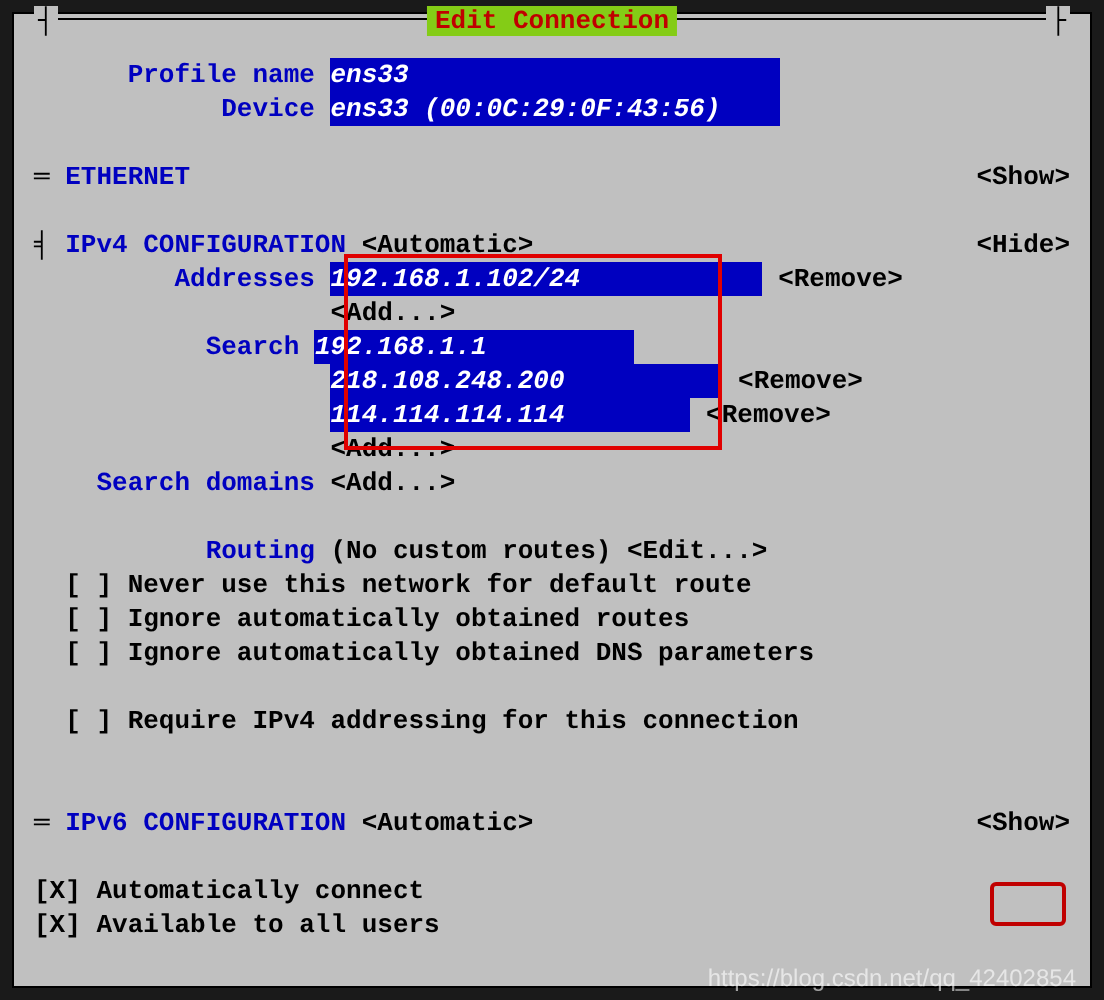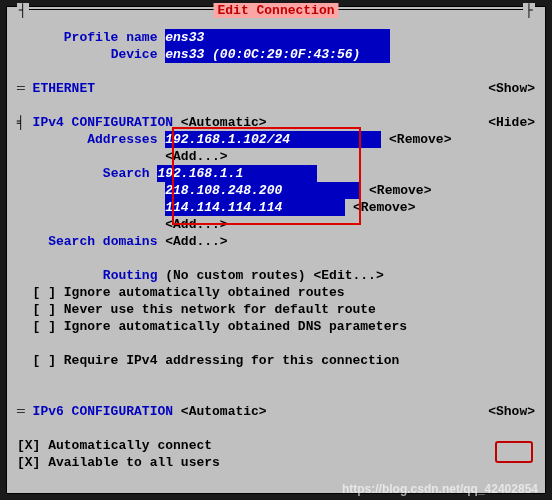--- a/index.html
+++ b/index.html
@@ -20,42 +20,42 @@
     box-sizing:border-box;
     position:relative;
     padding:4px 10px;
   }
   .title-line{
     position:absolute;top:2px;left:10px;right:10px;
     border-top:1px solid #000;
   }
   .title{
     position:absolute;top:-7px;left:50%;transform:translateX(-50%);
-    background:#fca5a5;color:#c00000;padding:0 4px;
+    background:#84cc16;color:#c00000;padding:0 4px;
     white-space:nowrap;
   }
   .bar-left{position:absolute;top:-7px;background:#c0c0c0;color:#000;padding:0 2px;}
   .bar-right{position:absolute;top:-7px;right:0;background:#c0c0c0;color:#000;padding:0 2px;}
   .content{margin-top:18px;color:#000;}
   .lbl{color:#0000c0;text-align:right;}
   .row{white-space:pre;line-height:17px;}
   .sel-pad{display:inline-block;background:#0000c0;color:#fff;}
   .act{color:#000;}
   .right{float:right;}
   .redbox1{
     position:absolute;border:2px solid #e00000;
     left:165px;top:120px;width:185px;height:94px;pointer-events:none;
   }
   .redok{
     position:absolute;border:2px solid #c00000;border-radius:3px;
     right:12px;bottom:30px;width:34px;height:18px;pointer-events:none;
   }
   .watermark{
     position:absolute;right:14px;bottom:4px;
-    color:rgba(255,255,255,0.6);font-weight:bold;font-size:12px;
+    color:rgba(255,255,255,0.6);font-weight:normal;font-size:12px;
     font-family:Arial,sans-serif;
   }
   .field{display:inline-block;font-style:italic;}
 </style>
 </head>
 <body>
 
 <div class="window">
   <div class="title-line">
     <span class="bar-left">┤</span>
@@ -77,22 +77,22 @@
     <div class="row"><span class="lbl">           <span>Search</span></span> <span class="sel-pad field" style="width:160px">192.168.1.1</span></div>
 
     <div class="row">                   <span class="sel-pad field" style="width:196px">218.108.248.200</span> <span class="act">&lt;Remove&gt;</span></div>
     <div class="row">                   <span class="sel-pad field" style="width:180px">114.114.114.114</span> <span class="act">&lt;Remove&gt;</span></div>
     <div class="row">                   <span class="act">&lt;Add...&gt;</span></div>
 
     <div class="row"><span class="lbl">    <span>Search domains</span></span> <span class="act">&lt;Add...&gt;</span></div>
     <div class="row">&nbsp;</div>
     <div class="row"><span class="lbl">           <span>Routing</span></span> <span>(No custom routes)</span> <span class="act">&lt;Edit...&gt;</span></div>
 
+    <div class="row">  [ ] <span>Never use this network for default route</span></div>
     <div class="row">  [ ] <span>Ignore automatically obtained routes</span></div>
-    <div class="row">  [ ] <span>Never use this network for default route</span></div>
     <div class="row">  [ ] <span>Ignore automatically obtained DNS parameters</span></div>
     <div class="row">&nbsp;</div>
     <div class="row">  [ ] <span>Require IPv4 addressing for this connection</span></div>
     <div class="row">&nbsp;</div>
     <div class="row">&nbsp;</div>
 
     <div class="row"><span>═ </span><span class="lbl">IPv6 CONFIGURATION</span> <span class="act">&lt;Automatic&gt;</span><span class="right act">&lt;Show&gt;</span></div>
     <div class="row">&nbsp;</div>
     <div class="row">[X] <span>Automatically connect</span></div>
     <div class="row">[X] <span>Available to all users</span></div>

